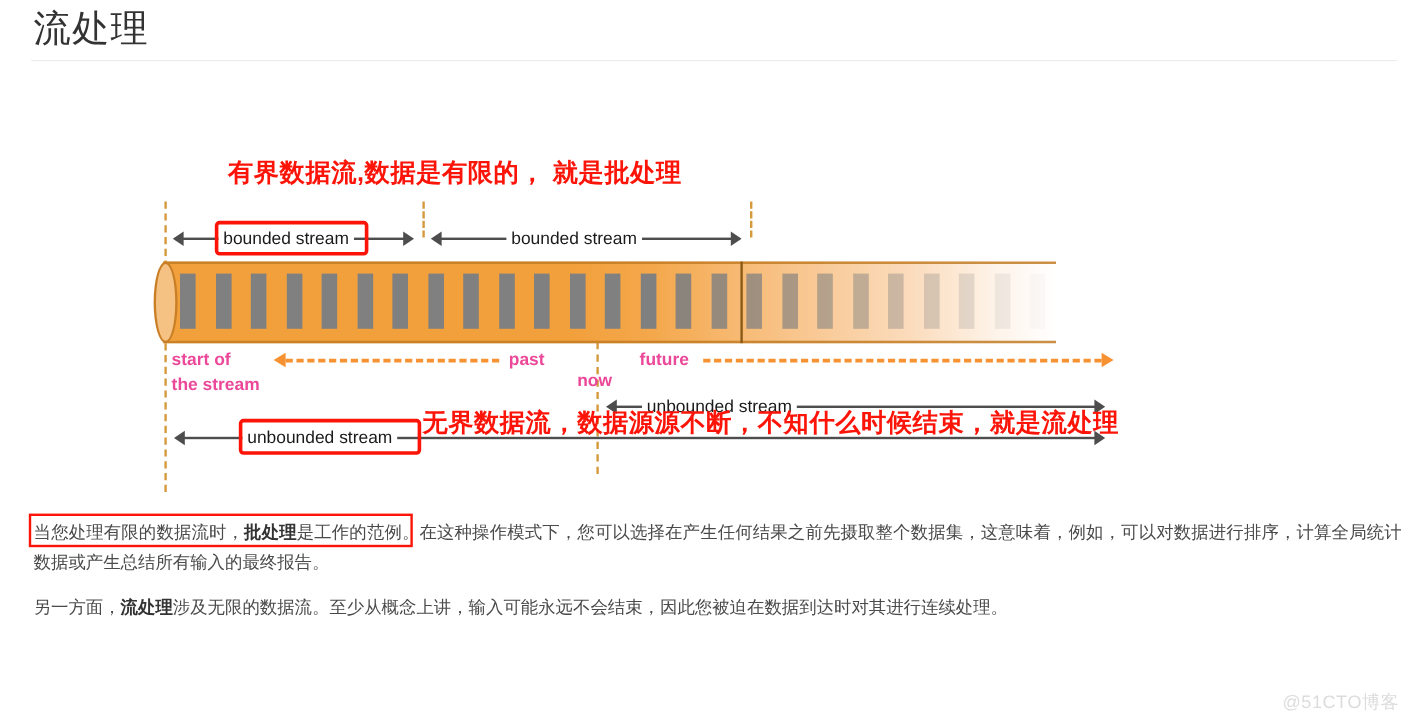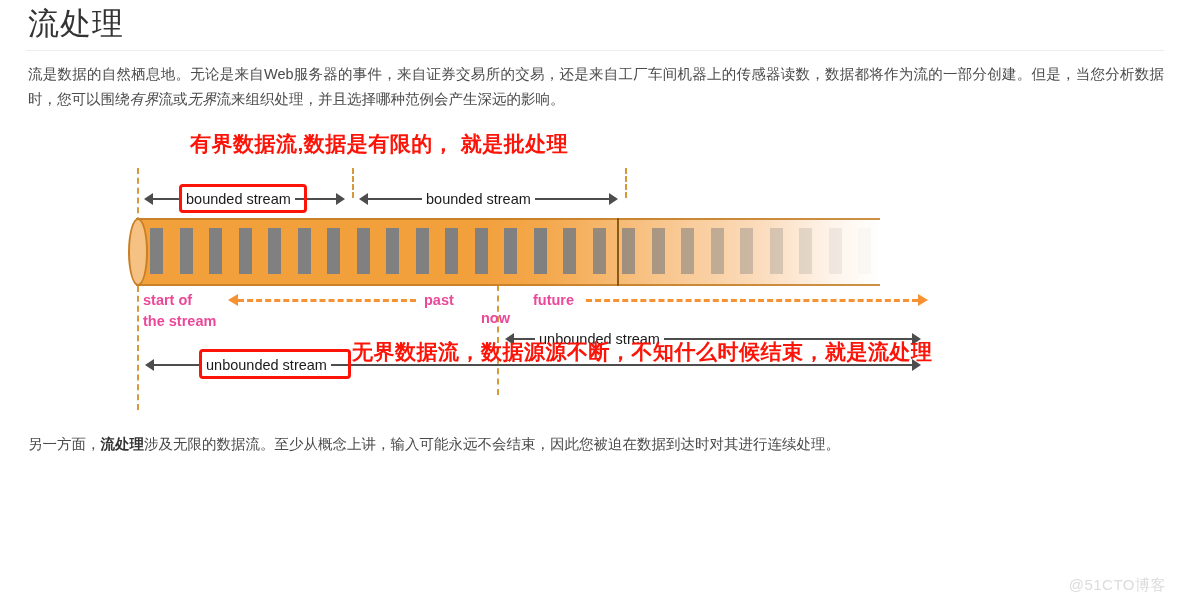--- a/index.html
+++ b/index.html
@@ -139,23 +139,20 @@
   }
 </style>
 </head>
 <body>
 
 <div class="page">
 
   <div class="page-title">流处理</div>
   <div class="title-rule"></div>
 
-  <div class="intro">
-    <span>流是数据的自然栖息地。无论是来自Web服务器的事件，来自证券交易所的交易，还是来自工厂车间机器上的传感器读数，数据都将作为</span><span>流的一部分创建。但是，当您分析数据时，您可以围绕</span><em>有界</em><span>流或</span><em>无界</em><span>流来组织处理，并且选择哪种范例会产生深远的影响。</span>
-  </div>
 
   <div class="figure">
 
     <div class="anno-top">有界数据流,数据是有限的， 就是批处理</div>
 
     <div class="vline start"></div>
     <div class="vline mid"></div>
     <div class="vline right"></div>
     <div class="vline now"></div>
 
@@ -234,19 +231,22 @@
       <div class="arrowline" style="left:16px;width:766px;"></div>
       <div class="arrowhead right" style="right:6px;"></div>
       <div class="blabel" style="left:65px;">unbounded stream</div>
       <div class="redbox" style="left:62px;top:-3px;width:152px;height:30px;"></div>
     </div>
 
     <div class="anno-bottom">无界数据流，数据源源不断，不知什么时候结束，就是流处理</div>
   </div>
 
   <div class="body-block">
+    <p class="para para-boxed">
+      <span class="p1-box"></span><span>当您处理有限的数据流时，</span><b>批处理</b><span>是工作的范例。在这种操作模式下，您可以选择在产生任何结果之前先摄取整个数据集，这意味着，例如，可以对数据进行排序，计算全局统计数据或产生总结所有输入的最终报告。</span>
+    </p>
     <p class="para">
       <span>另一方面，</span><b>流处理</b><span>涉及无限的数据流。至少从概念上讲，输入可能永远不会结束，因此您被迫在数据到达时对其进行连续处理。</span>
     </p>
   </div>
 
   <div class="watermark">@51CTO博客</div>
 </div>
 
 </body></html>

